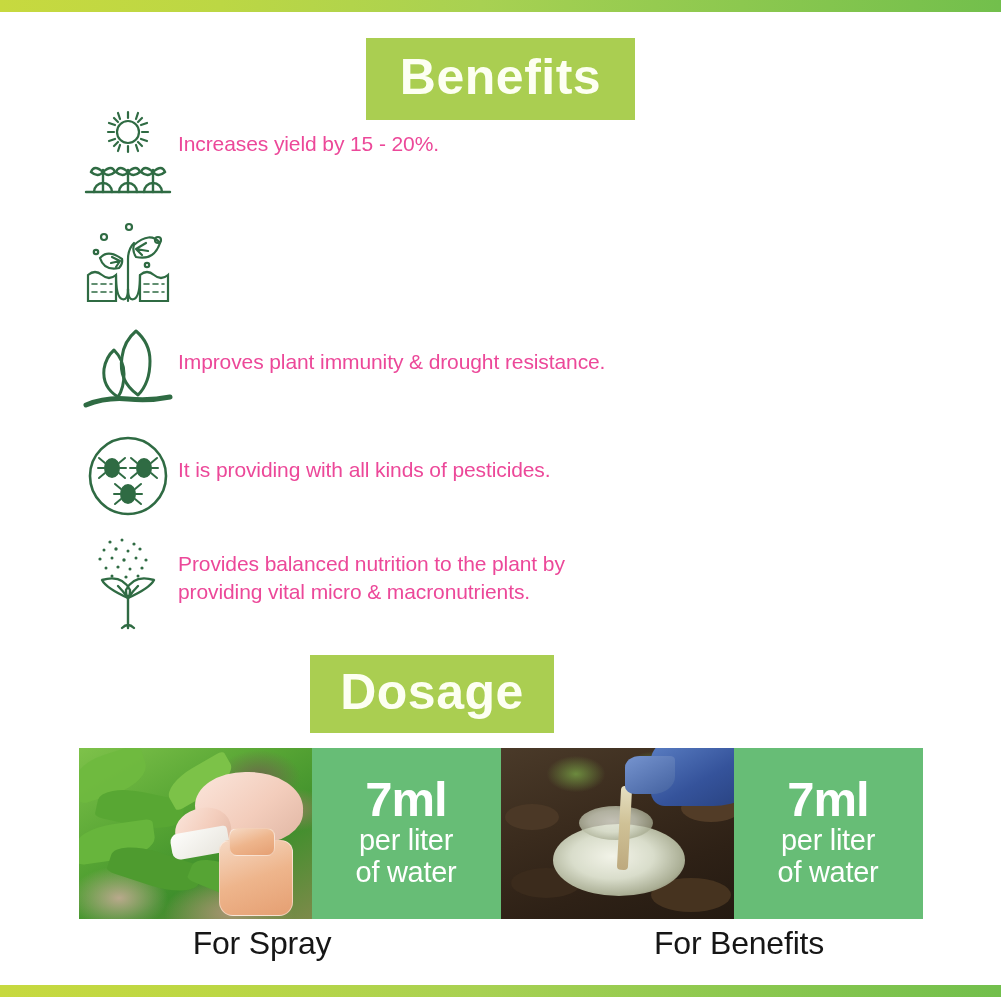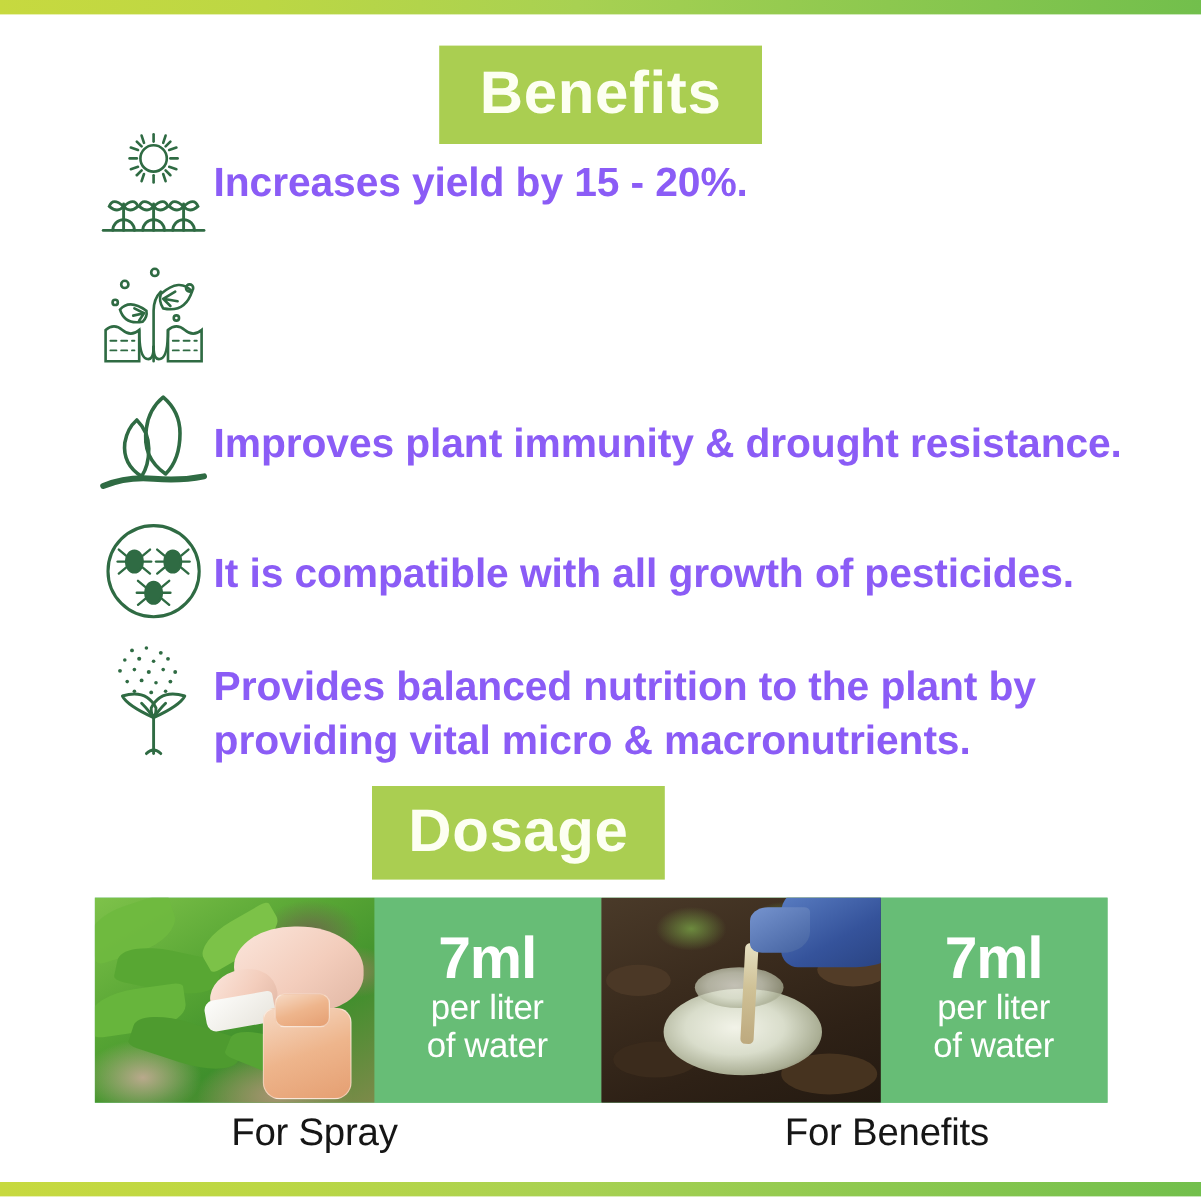--- a/index.html
+++ b/index.html
@@ -46,27 +46,26 @@
   .benefit-icon{
     width:100px;
     min-width:100px;
     height:92px;
     display:flex;
     align-items:center;
     justify-content:center;
   }
   .benefit-icon svg{display:block;}
   .benefit-text{
-    font-size:34px;
-    color:#8b5cf6;
+    font-size:21px;
+    color:#ec4899;
     line-height:1.33;
     padding-top:6px;
     letter-spacing:-0.1px;
     white-space:pre-line;
-    font-weight:bold;
   }
   .r1 .benefit-text{padding-top:24px;}
   .r2 .benefit-text{padding-top:8px;}
   .r3 .benefit-text{padding-top:26px;}
   .r4 .benefit-text{padding-top:26px;}
   .r5 .benefit-text{padding-top:12px;}
 
   
   .dosage-title{position:absolute;top:655px;left:0;width:864px;}
   .dosage-title .badge{font-size:50px;padding:12px 30px 16px 30px;}
@@ -310,21 +309,21 @@
               <line x1="-7" y1="-3" x2="-13" y2="-8"></line>
                 <line x1="7" y1="-3" x2="13" y2="-8"></line>
               <line x1="-8" y1="2" x2="-14" y2="2"></line>
                 <line x1="8" y1="2" x2="14" y2="2"></line>
               <line x1="-7" y1="7" x2="-13" y2="12"></line>
                 <line x1="7" y1="7" x2="13" y2="12"></line>
             </g>
           </g>
         </svg>
       </span>
-      <span class="benefit-text">It is compatible with all growth of pesticides.</span>
+      <span class="benefit-text">It is providing with all kinds of pesticides.</span>
     </div>
 
     <div class="benefit-row r5">
       <span class="benefit-icon">
         <svg width="92" height="96" viewBox="0 0 92 96">
           <g fill="#2f6b43">
             <circle cx="28" cy="6" r="1.6"></circle>
               <circle cx="40" cy="4" r="1.5"></circle>
               <circle cx="52" cy="8" r="1.6"></circle>
             <circle cx="22" cy="14" r="1.5"></circle>

